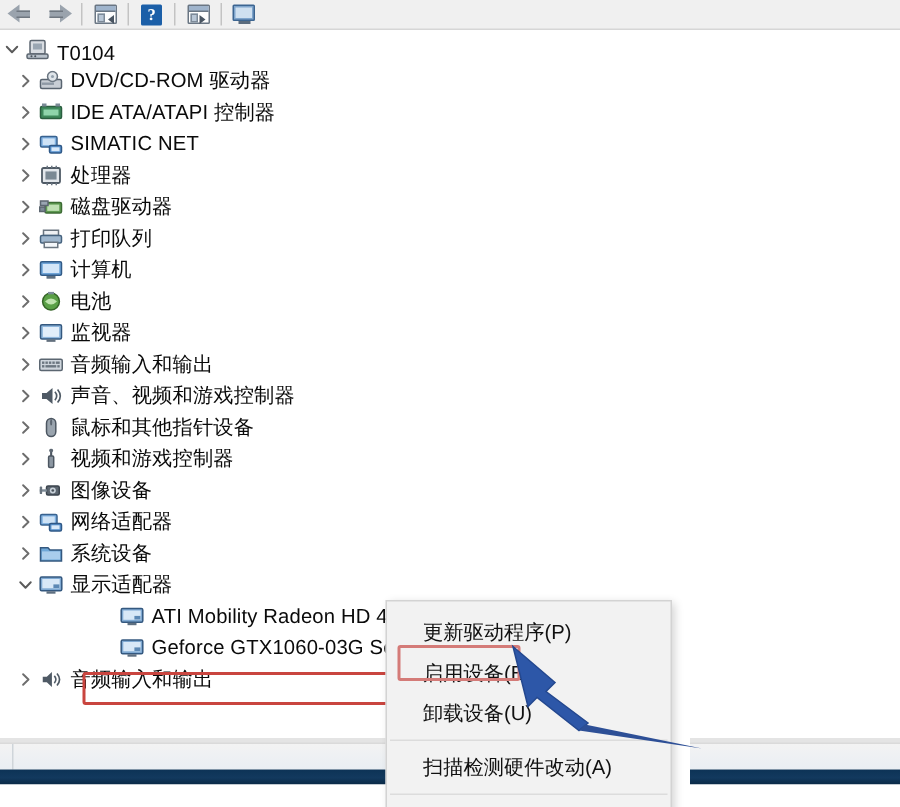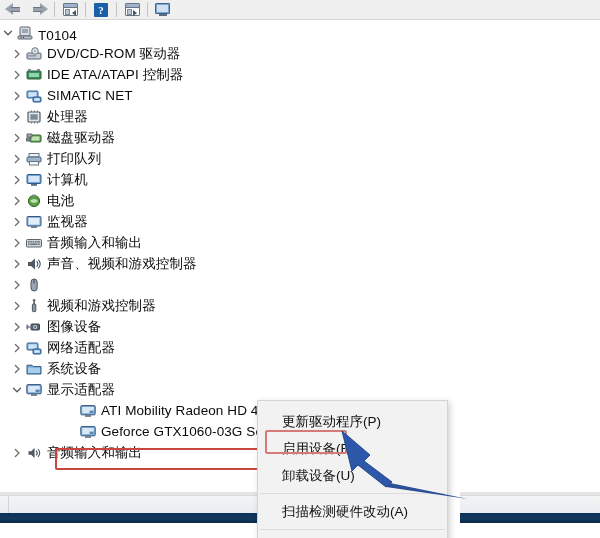--- a/index.html
+++ b/index.html
@@ -567,20 +567,21 @@
             <path d="M3.4 1.5 L7 5 L3.4 8.5" fill="none" stroke="#6d6d6d" stroke-width="1.3" stroke-linecap="round" stroke-linejoin="round"></path>
           </svg>
         </span>
         <span class="ico">
           <svg width="16" height="14" viewBox="0 0 16 14">
             <rect x="5" y="1" width="6.2" height="12" rx="3.1" fill="#9aa4ae" stroke="#4c5661"></rect>
             <line x1="8.1" y1="1.6" x2="8.1" y2="5.5" stroke="#4c5661" stroke-width="0.9"></line>
             <rect x="7.5" y="2.4" width="1.3" height="2.4" rx="0.6" fill="#5d6772"></rect>
           </svg>
         </span>
+        <span class="lbl">鼠标和其他指针设备</span>
       </div>
       <div class="row depth1">
         <span class="chev">
           <svg width="10" height="10" viewBox="0 0 10 10">
             <path d="M3.4 1.5 L7 5 L3.4 8.5" fill="none" stroke="#6d6d6d" stroke-width="1.3" stroke-linecap="round" stroke-linejoin="round"></path>
           </svg>
         </span>
         <span class="ico">
           <svg width="16" height="14" viewBox="0 0 16 14">
             <rect x="6.4" y="5" width="3.4" height="7.6" rx="0.8" fill="#8c97a2" stroke="#4c5661"></rect>

